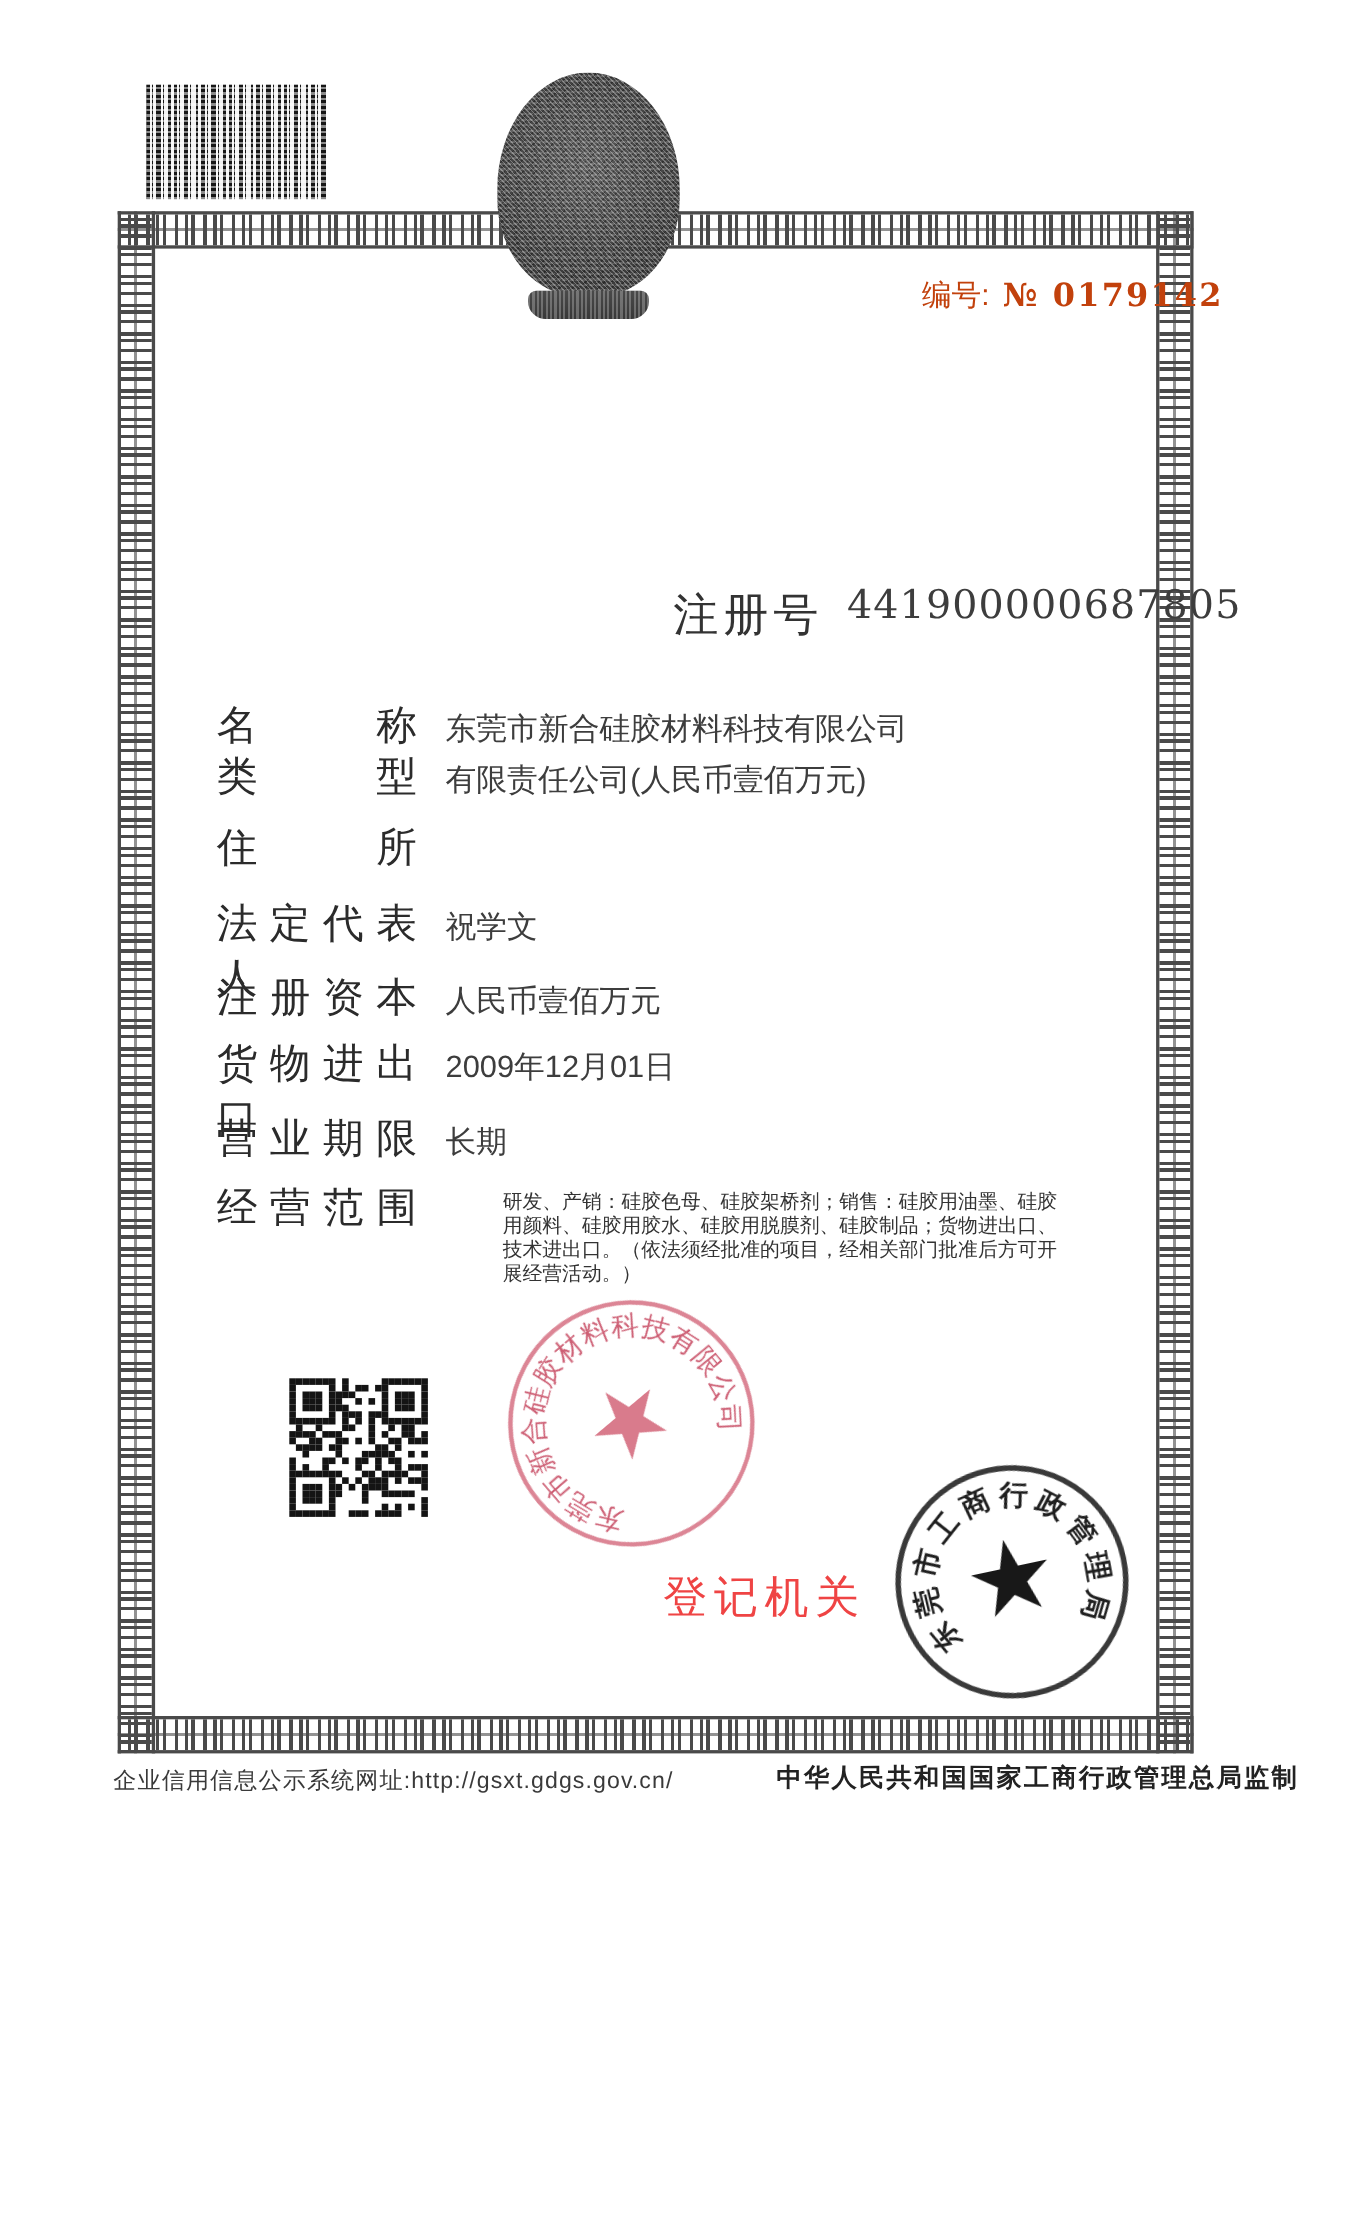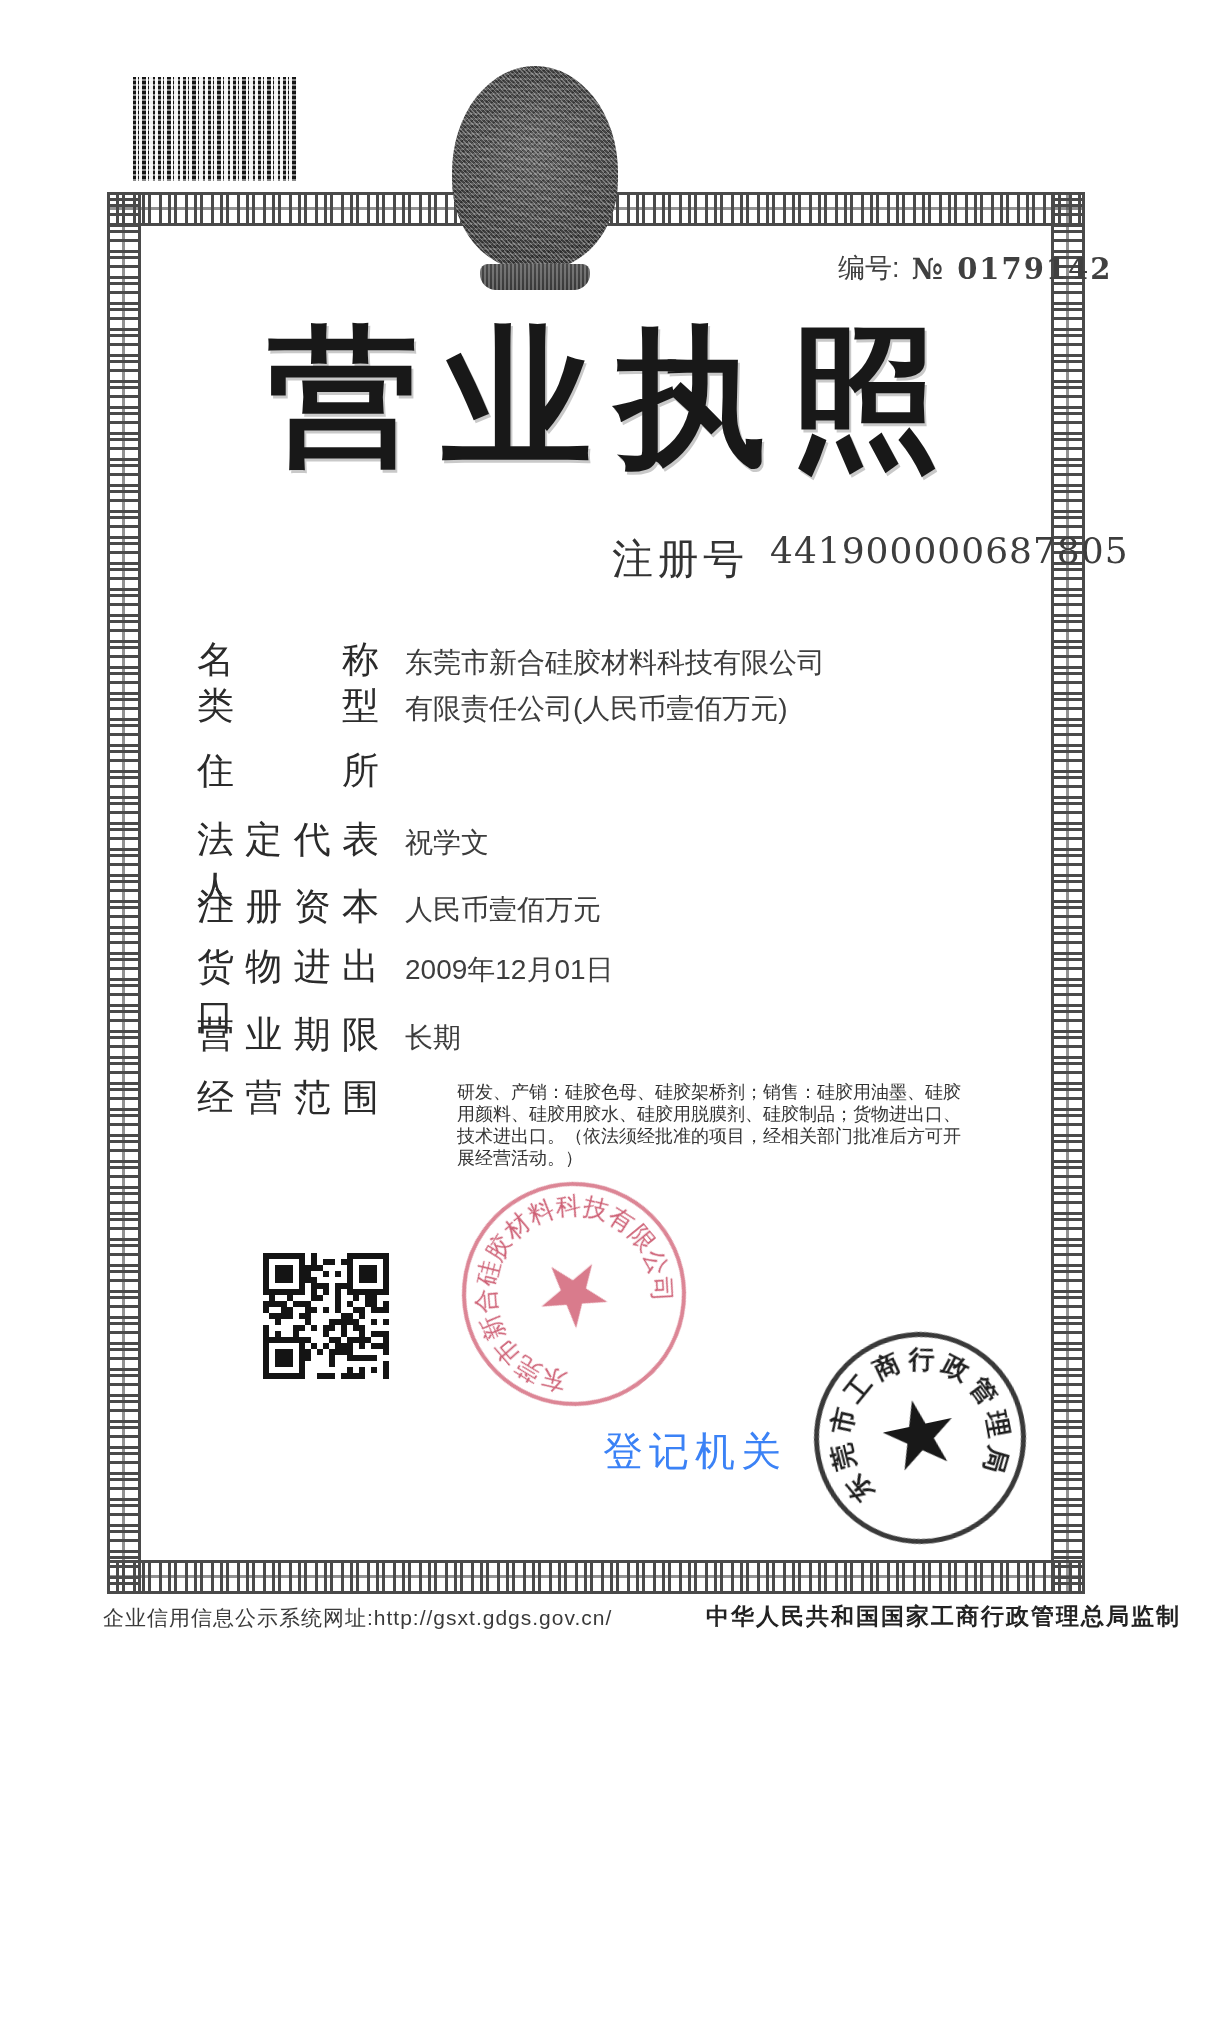--- a/index.html
+++ b/index.html
@@ -58,22 +58,22 @@
     top: 0; height: 100%; width: 34px;
     border-left: 3px solid #4a4a4a; border-right: 3px solid #4a4a4a;
     background-image:
       linear-gradient(90deg, transparent 0 12px, rgba(74,74,74,.6) 12px 15px, transparent 15px),
       repeating-linear-gradient(0deg, #4a4a4a 0 3px, transparent 3px 9px, #4a4a4a 9px 12px,
         transparent 12px 15px, #4a4a4a 15px 18px, transparent 18px 26px);
   }
   .fs-left { left: 0; } .fs-right { right: 0; }
 
   
-  .serial { left: 838px; top: 250px; display: flex; gap: 12px; align-items: flex-end;
-    font-size: 27px; color: #404040; }
+  .serial { left: 838px; top: 250px; display: flex; gap: 12px; align-items: center;
+    font-size: 27px; color: #c2410c; }
   .serial-no { font-family: "DejaVu Serif", serif; font-weight: 700; font-size: 29px; letter-spacing: 2px; }
 
   
   .title {
     left: 268px; top: 322px; font-size: 150px; line-height: 1; font-weight: 900;
     letter-spacing: 24px; color: #181818; white-space: nowrap;
     text-shadow: 2px 3px 0 rgba(40,40,40,.25);
   }
 
   
@@ -111,21 +111,21 @@
   .seal-red .seal-star { font-size: 86px; color: rgba(201,71,94,.78); }
   .seal-black {
     left: 814px; top: 1332px; width: 212px; height: 212px;
     border: 5px solid rgba(30,30,30,.88); transform: rotate(-12deg);
     z-index: 4; mix-blend-mode: multiply; filter: blur(.2px);
   }
   .seal-black .arc-ch { color: #1e1e1e; font-weight: 700; }
   .seal-black .seal-star { font-size: 92px; color: #181818; }
 
   
-  .registrar { left: 603px; top: 1424px; width: 178px; font-size: 40px; color: #3b82f6;
+  .registrar { left: 603px; top: 1424px; width: 178px; font-size: 40px; color: #ef4444;
     text-align: justify; text-align-last: justify; }
   .date { left: 738px; top: 1478px; font-size: 34px; color: #2f2f2f; white-space: pre;
     font-family: "DejaVu Serif", "Liberation Sans", serif; }
 
   
   .footer-left { left: 103px; top: 1604px; font-size: 21px; color: #3a3a3a; letter-spacing: 1px; }
   .footer-right { left: 706px; top: 1601px; font-size: 23px; color: #222;
     font-weight: 600; letter-spacing: 2px; }
 </style>
 </head>
@@ -145,21 +145,20 @@
     <div class="fs fs-h fs-bottom"></div>
     <div class="fs fs-v fs-left"></div>
     <div class="fs fs-v fs-right"></div>
   </div>
 
   <div class="abs serial">
     <span>编号:</span>
     <span class="serial-no">№ 0179142</span>
   </div>
 
-  <div class="abs title">营业执照</div>
 
   <div class="abs reg-label">注册号</div>
   <div class="abs reg-number">441900000687805</div>
 
   <div class="f-row" style="top:635px">
     <span class="f-label">名称</span>
     <span class="f-value">东莞市新合硅胶材料科技有限公司</span>
   </div>
   <div class="f-row" style="top:681px">
     <span class="f-label">类型</span>

